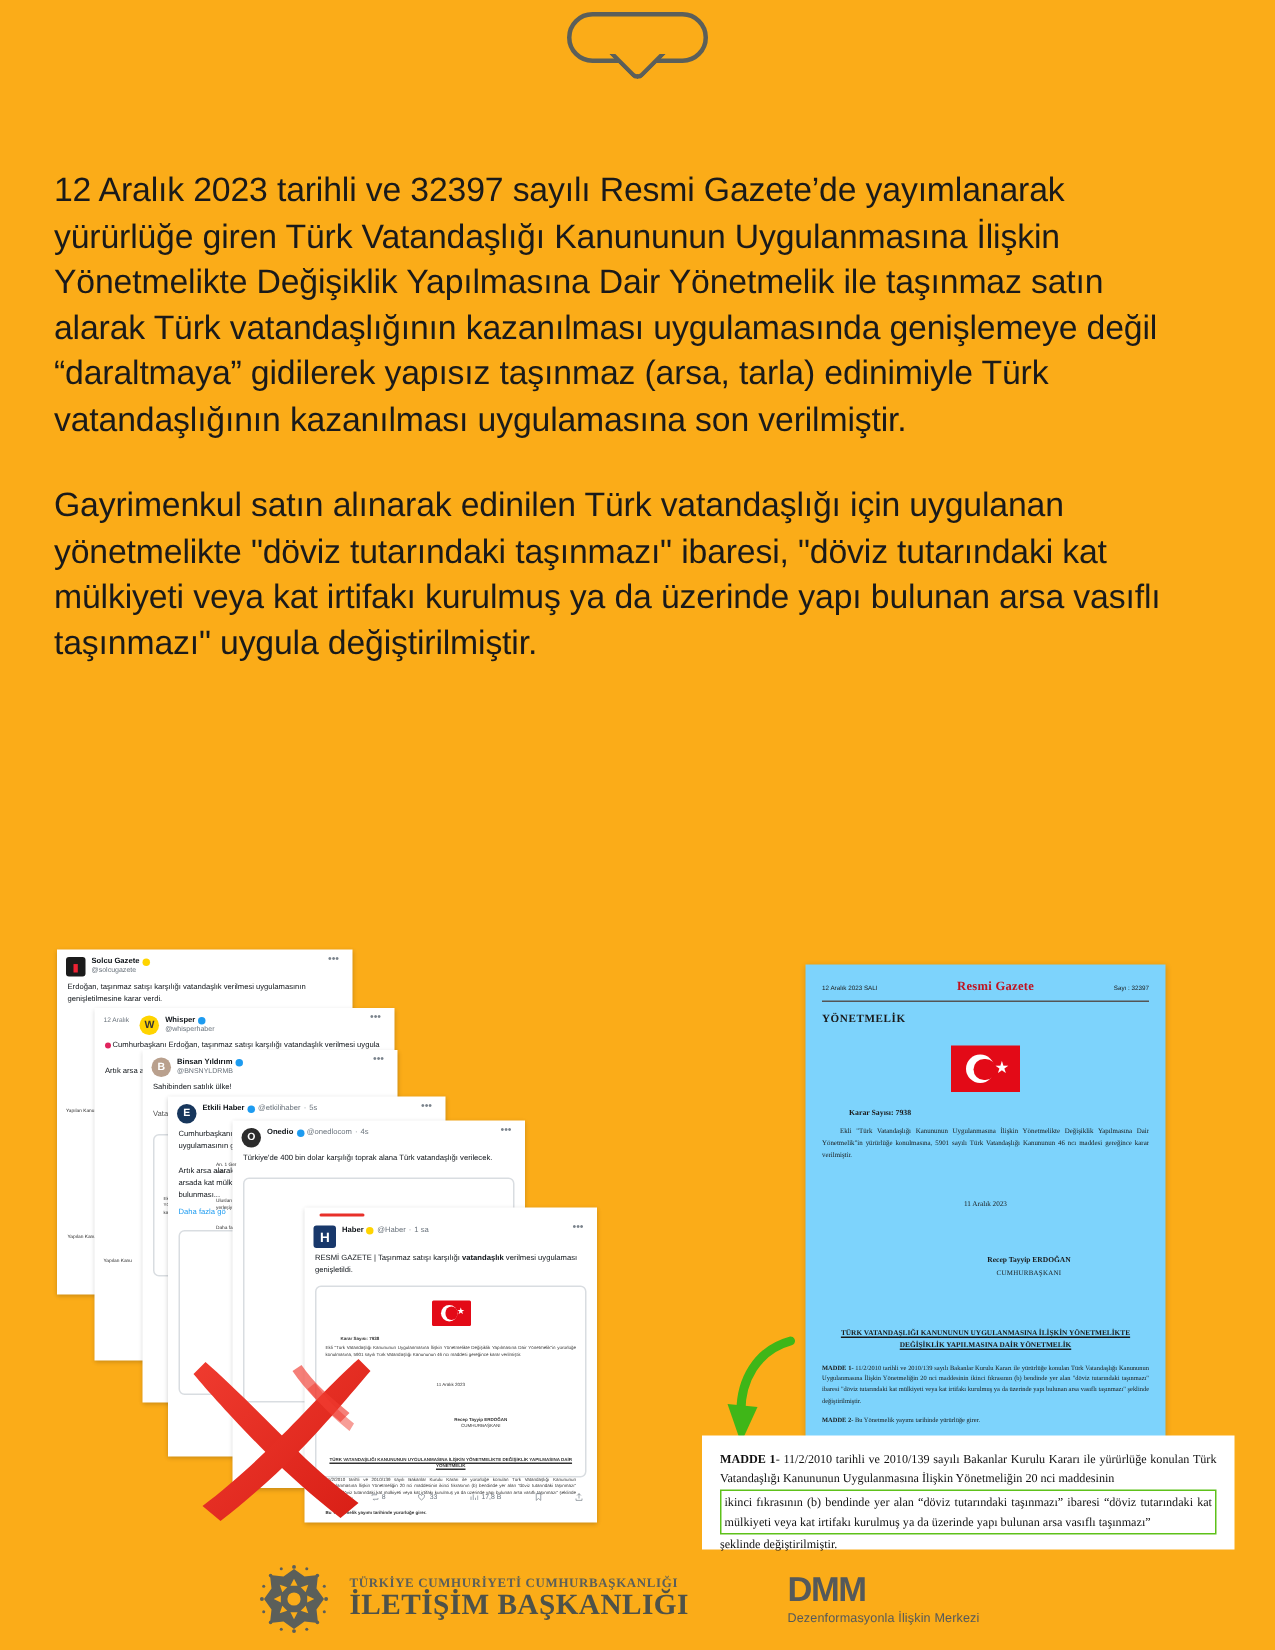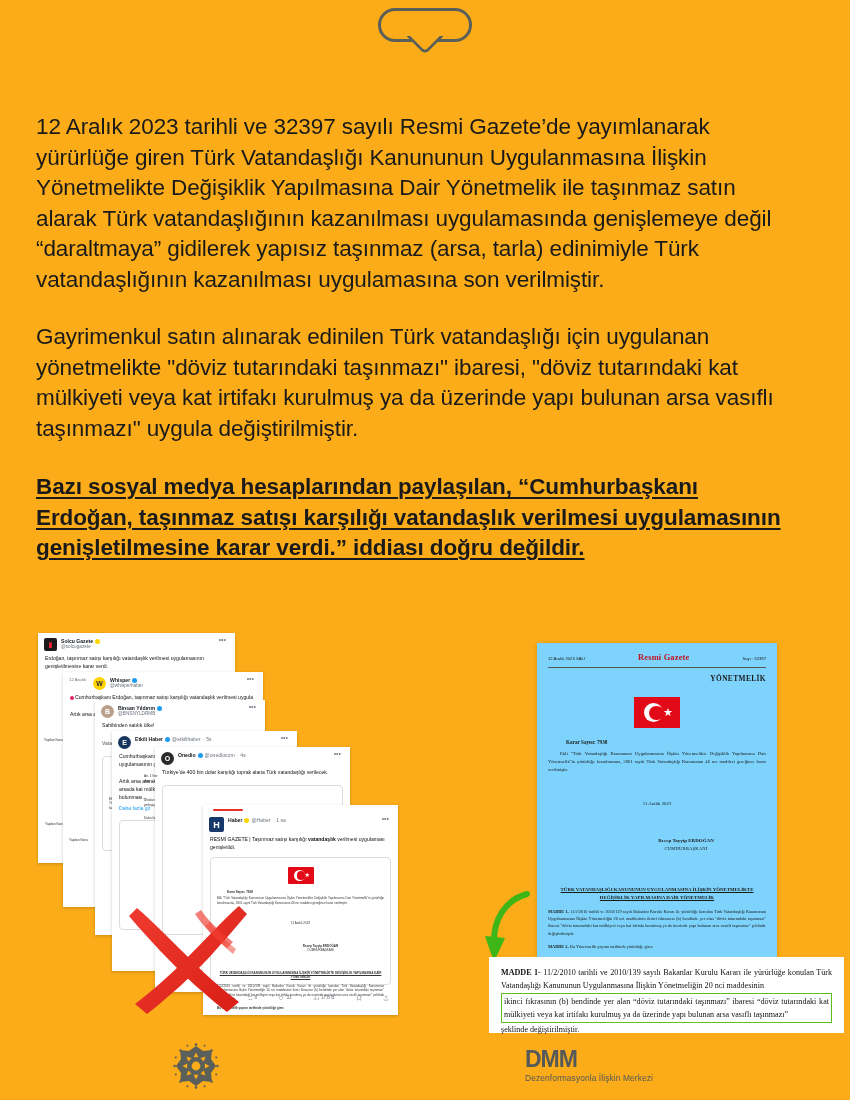--- a/index.html
+++ b/index.html
@@ -171,21 +171,21 @@
     padding:8px 11px; font-size:4.2px; color:#1a1a1a; line-height:1.55;
   }
   .gz-top{
     display:flex; justify-content:space-between; align-items:baseline;
     border-bottom:1px solid #555; padding-bottom:3px;
   }
   .gz-date{ font-size:4.2px; }
   .gz-brand{ font-size:8.4px; font-weight:bold; color:#C1121F; font-family:"Liberation Serif",serif; letter-spacing:.2px;}
   .gz-sayi{ font-size:4.2px; }
   .gz-kind{
-    text-align:right; font-family:"Liberation Serif",serif; font-weight:bold;
+    text-align:left; font-family:"Liberation Serif",serif; font-weight:bold;
     font-size:7.4px; letter-spacing:.4px; margin-top:5px;
   }
   .gz-flag{
     width:46px; height:31px; background:#E30A17; margin:13px auto 10px;
     position:relative;
   }
   .gz-flag:before{ content:""; position:absolute; left:10px; top:6px; width:19px; height:19px; border-radius:50%; background:#fff; }
   .gz-flag:after{ content:""; position:absolute; left:15px; top:8.3px; width:14.5px; height:14.5px; border-radius:50%; background:#E30A17; }
   .gz-flag .star{ position:absolute; left:29px; top:10px; color:#fff; font-size:11px; line-height:10px;}
   .gz-body{ font-family:"Liberation Serif",serif; }
@@ -197,21 +197,21 @@
   .gz-sign .t{ font-size:4.6px; letter-spacing:.2px; }
   .gz-head2{
     text-align:center; font-weight:bold; font-size:4.9px; margin-top:34px;
     text-decoration:underline; line-height:1.6; font-family:"Liberation Serif",serif;
   }
   .gz-madde{ font-size:4.3px; text-align:justify; margin-top:6px; line-height:1.7; font-family:"Liberation Serif",serif;}
   .gz-madde .m{ font-weight:bold; }
 
   
   .callout{
-    position:absolute; left:489px; top:957px; width:355px; height:76px;
+    position:absolute; left:468px; top:957px; width:355px; height:76px;
     background:#fff; padding:9px 12px;
     font-family:"Liberation Serif",serif;
     font-size:8.1px; line-height:1.62; color:#111; text-align:justify;
   }
   .callout .m{ font-weight:bold; }
   .callout-hl{
     display:block; border:1.3px solid #5ec11a; padding:1px 2px; margin-top:1px;
   }
 
   
@@ -237,21 +237,20 @@
 
 <div class="bubble-wrap">
   <div class="bubble">
     <div class="bubble-tail"></div>
   </div>
 </div>
 
 <div class="copy">
   <p class="para p1">12 Aralık 2023 tarihli ve 32397 sayılı Resmi Gazete’de yayımlanarak yürürlüğe giren Türk Vatandaşlığı Kanununun Uygulanmasına İlişkin Yönetmelikte Değişiklik Yapılmasına Dair Yönetmelik ile taşınmaz satın alarak Türk vatandaşlığının kazanılması uygulamasında genişlemeye değil “daraltmaya” gidilerek yapısız taşınmaz (arsa, tarla) edinimiyle Türk vatandaşlığının kazanılması uygulamasına son verilmiştir.</p>
   <p class="para p2">Gayrimenkul satın alınarak edinilen Türk vatandaşlığı için uygulanan yönetmelikte "döviz tutarındaki taşınmazı" ibaresi, "döviz tutarındaki kat mülkiyeti veya kat irtifakı kurulmuş ya da üzerinde yapı bulunan arsa vasıflı taşınmazı" uygula değiştirilmiştir.</p>
-  <p class="para p3">Bazı sosyal medya hesaplarından paylaşılan, “Cumhurbaşkanı Erdoğan, taşınmaz satışı karşılığı vatandaşlık verilmesi uygulamasının genişletilmesine karar verdi.” iddiası doğru değildir.</p>
 </div>
 
 <div class="media">
 
   <div class="stack">
 
     <div class="tcard tc1">
       <div class="tw-head">
         <div class="tw-av sq av-solcu">▮</div>
         <div class="tw-names">
@@ -516,19 +515,23 @@
         <circle cx="15.5" cy="3.8" r="1"></circle>
           <circle cx="32.5" cy="3.8" r="1"></circle>
         <circle cx="15.5" cy="44.2" r="1"></circle>
           <circle cx="32.5" cy="44.2" r="1"></circle>
         <circle cx="3.8" cy="15.5" r="1"></circle>
           <circle cx="3.8" cy="32.5" r="1"></circle>
         <circle cx="44.2" cy="15.5" r="1"></circle>
           <circle cx="44.2" cy="32.5" r="1"></circle>
       </g>
     </svg>
+    <div class="ib-text">
+      <div class="l1">TÜRKİYE CUMHURİYETİ CUMHURBAŞKANLIĞI</div>
+      <div class="l2">İLETİŞİM BAŞKANLIĞI</div>
+    </div>
   </div>
 
   <div class="dmm">
     <div class="d1">DMM</div>
     <div class="d2">Dezenformasyonla İlişkin Merkezi</div>
   </div>
 </div>
 
 </body></html>

